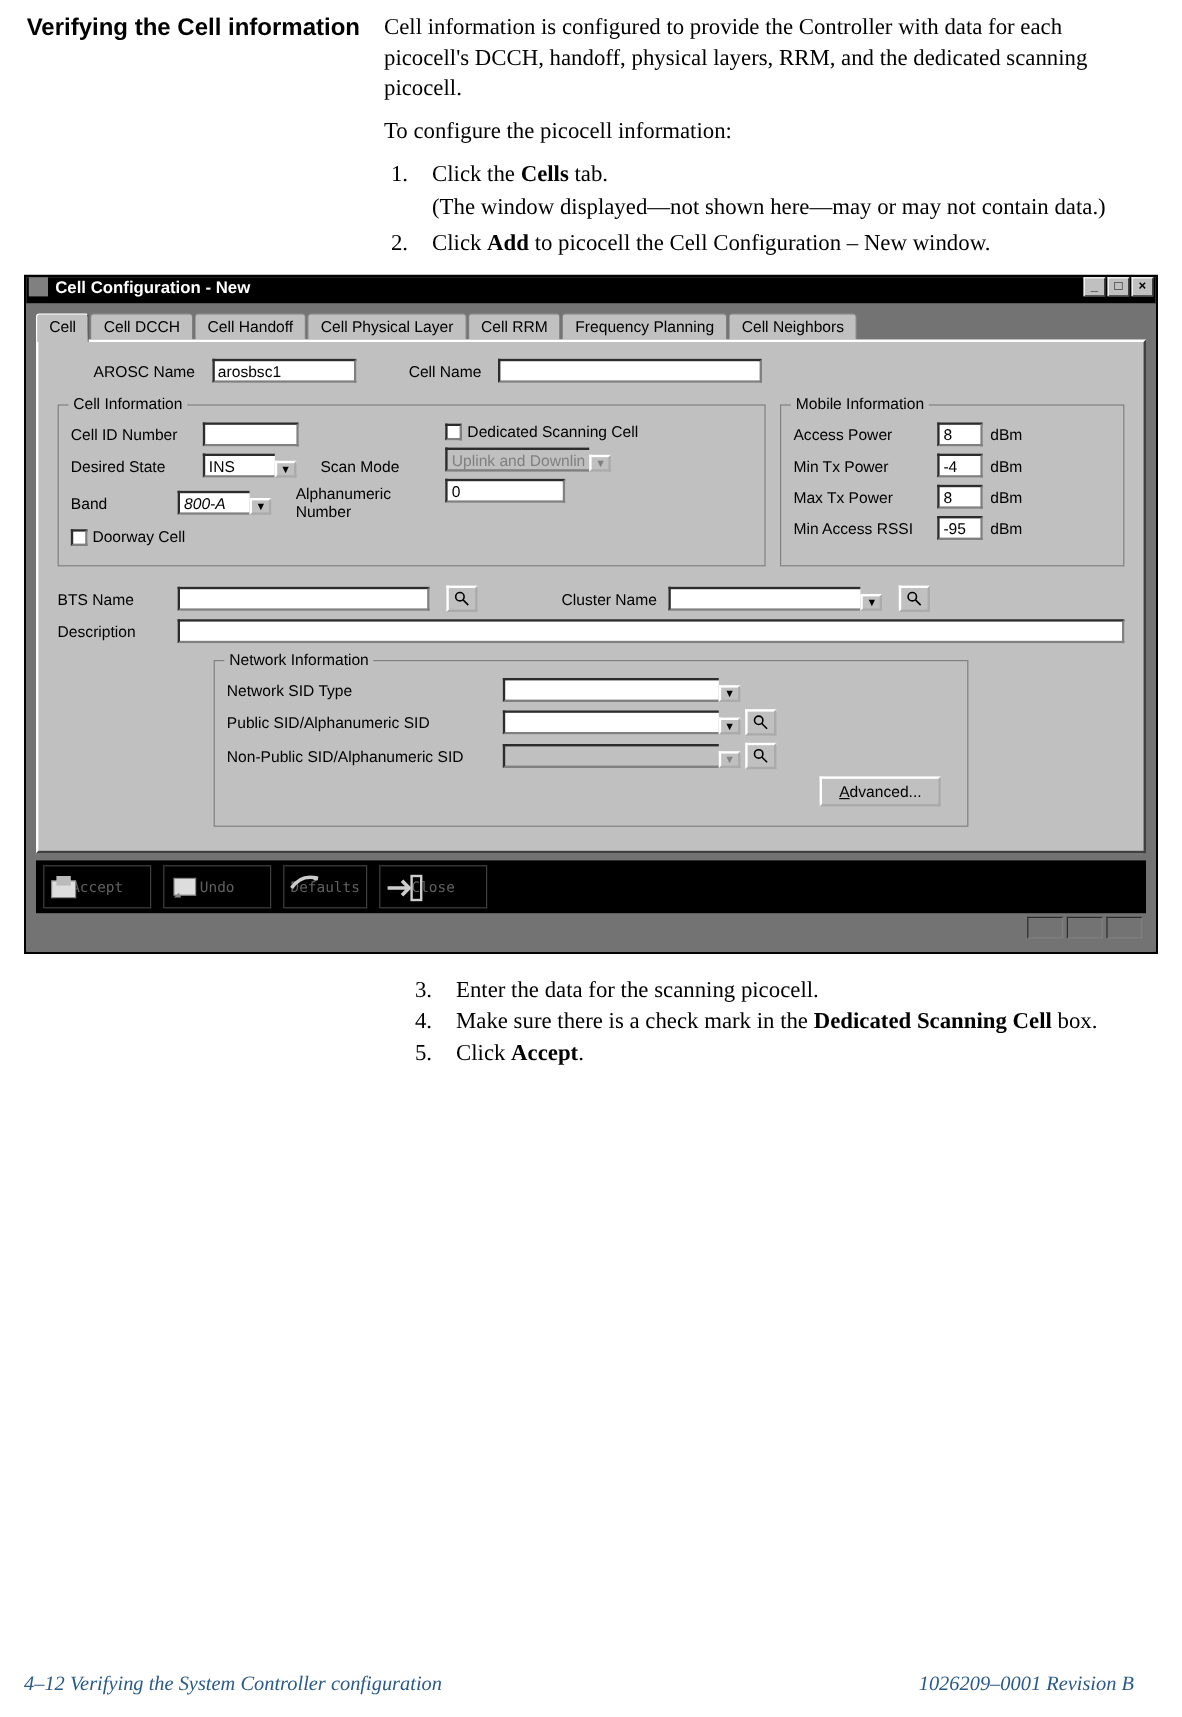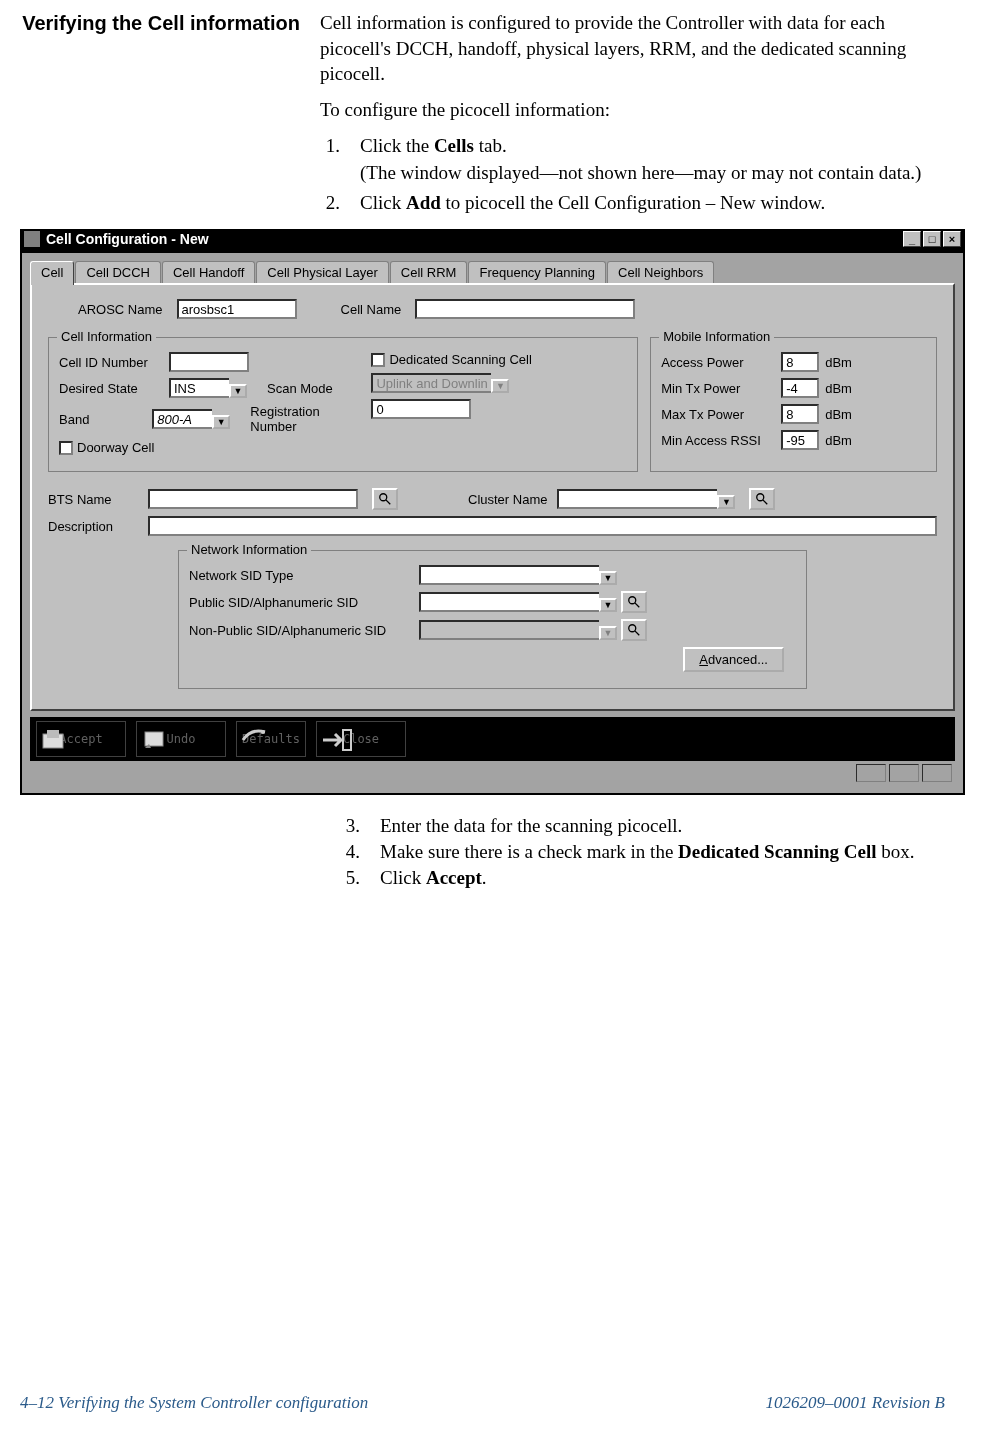--- a/index.html
+++ b/index.html
@@ -77,21 +77,21 @@
     border-bottom-color: #404040;
     margin-left: 2px;
     font-family: Arial;
     font-size: 11px;
     text-align: center;
     line-height: 14px;
     color: #000;
   }
   .client {
     padding: 8px;
-    background: #a3a3a3;
+    background: #737373;
   }
   .tabs {
     display: flex;
     font-size: 13px;
   }
   .tab {
     padding: 3px 10px 3px 10px;
     border: 1px solid #808080;
     border-bottom: none;
     background: #c0c0c0;
@@ -311,21 +311,21 @@
                     <span class="arrow">▼</span>
                   </span>
                   <span class="lbl" style="margin-left:20px; width:auto;text-align:center;">Scan Mode</span>
                 </div>
                 <div class="frow">
                   <span class="lbl">Band</span>
                   <span class="combo">
                     <span class="field" style="width:60px;font-style:italic;">800-A</span>
                     <span class="arrow">▼</span>
                   </span>
-                  <span class="lbl" style="margin-left:20px; width:auto;">Registration Number</span>
+                  <span class="lbl" style="margin-left:20px; width:auto;">Alphanumeric Number</span>
                 </div>
                 <div class="frow">
                   <span class="chk"></span>
                   <span class="lbl" style="width:auto;">Doorway Cell</span>
                 </div>
               </div>
               <div class="ci-right">
                 <div class="frow">
                   <span class="chk"></span>
                   <span class="lbl" style="width:auto;">Dedicated Scanning Cell</span>

